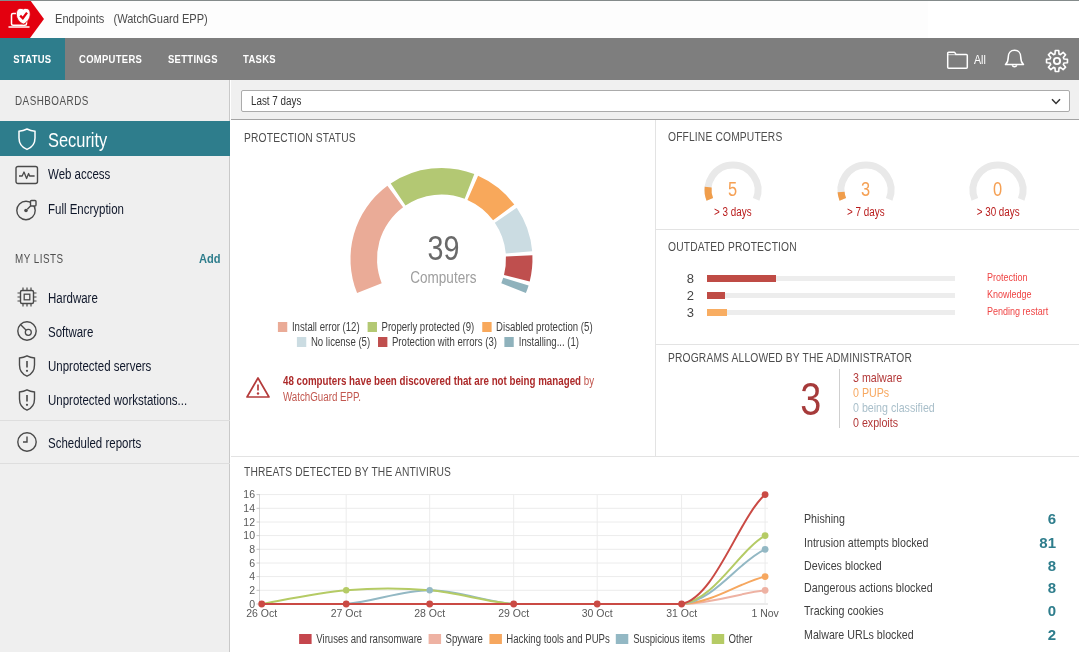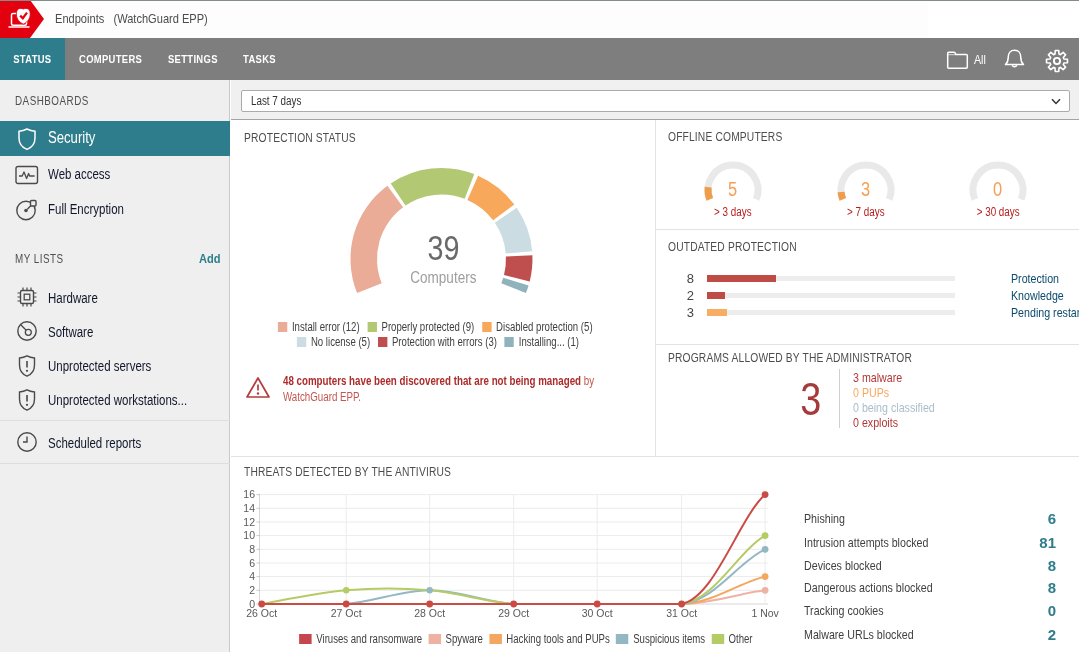--- a/index.html
+++ b/index.html
@@ -21,21 +21,21 @@
 #panels { position:absolute; left:0; top:39px; width:848px; height:533px; background:#fff; border-top:1px solid #a3a3a3; }
 .ptitle { position:absolute; font-size:12.5px; color:#4d4d4d; letter-spacing:.2px; }
 .vline { position:absolute; background:#e3e3e3; width:1px; }
 .hline { position:absolute; background:#e3e3e3; height:1px; }
 .lg-sq { display:inline-block; width:12px; height:10px; margin-right:6px; vertical-align:-1px; }
 .lgrow { position:absolute; font-size:12.3px; color:#3f3f3f; white-space:nowrap; }
 .lgrow span.it { margin:0 5px; }
 .obar-num { position:absolute; width:20px; text-align:right; font-size:13px; color:#454545; }
 .obar-track { position:absolute; left:476px; width:248px; height:5px; background:#ededed; }
 .obar-fill { position:absolute; left:0; top:-1px; height:7px; }
-.obar-lab { position:absolute; left:780px; font-size:13px; color:#0c4a6e; }
+.obar-lab { position:absolute; left:756px; font-size:11px; color:#ef4444; }
 .prog-item { position:absolute; left:622px; font-size:13px; }
 .trow-lab { position:absolute; left:573px; font-size:13px; color:#3f3f3f; }
 .trow-val { position:absolute; right:23px; font-size:15px; font-weight:bold; color:#2e7d8c; text-align:right; }
 .glab { position:absolute; font-size:20px; color:#f5a054; width:60px; text-align:center; }
 .gday { position:absolute; width:80px; text-align:center; font-size:12px; color:#b91c1c; }
 </style>
 </head>
 <body>
 
 <div class="abs" style="left:0;top:0;width:1079px;height:1px;background:#848b8b;z-index:9"></div>
@@ -72,21 +72,21 @@
     <circle cx="12" cy="12" r="3.1" fill="none" stroke="#fff" stroke-width="1.9"></circle>
   </svg>
 </div>
 
 <div id="side">
   <div class="sec-label" style="top:14px"><span class="tx">DASHBOARDS</span></div>
   <div class="abs" style="left:0;top:41px;width:230px;height:35px;background:#2e7d8c">
     <svg class="abs" style="left:16px;top:6px" width="22" height="24" viewBox="0 0 22 24">
       <path d="M11 2 C8.6 3.2 5.8 4 3 4.3 V11 C3 17 7 20.8 11 22.4 C15 20.8 19 17 19 11 V4.3 C16.2 4 13.4 3.2 11 2 Z" fill="none" stroke="#fff" stroke-width="1.5"></path>
     </svg>
-    <div class="item" style="top:8px;color:#fff;font-size:16px"><span class="tx">Security</span></div>
+    <div class="item" style="top:8px;color:#fff;font-size:20px"><span class="tx">Security</span></div>
   </div>
   <svg class="abs" style="left:15px;top:85px" width="24" height="20" viewBox="0 0 24 20">
     <rect x="1" y="1.5" width="21.5" height="17" rx="2" fill="none" stroke="#4a4a4a" stroke-width="1.4"></rect>
     <path d="M4 11 h3.2 l1.8-4 2.6 6.5 2-5 1 2.5 h5" fill="none" stroke="#4a4a4a" stroke-width="1.3" stroke-linejoin="round"></path>
   </svg>
   <div class="item" style="top:86px"><span class="tx">Web access</span></div>
   <svg class="abs" style="left:15px;top:118px" width="24" height="24" viewBox="0 0 24 24">
     <circle cx="11" cy="12.5" r="9.2" fill="none" stroke="#4a4a4a" stroke-width="1.4"></circle>
     <circle cx="11" cy="12.5" r="1.8" fill="#4a4a4a"></circle>
     <path d="M12.3 11.2 L17.5 6" stroke="#4a4a4a" stroke-width="1.4"></path>

